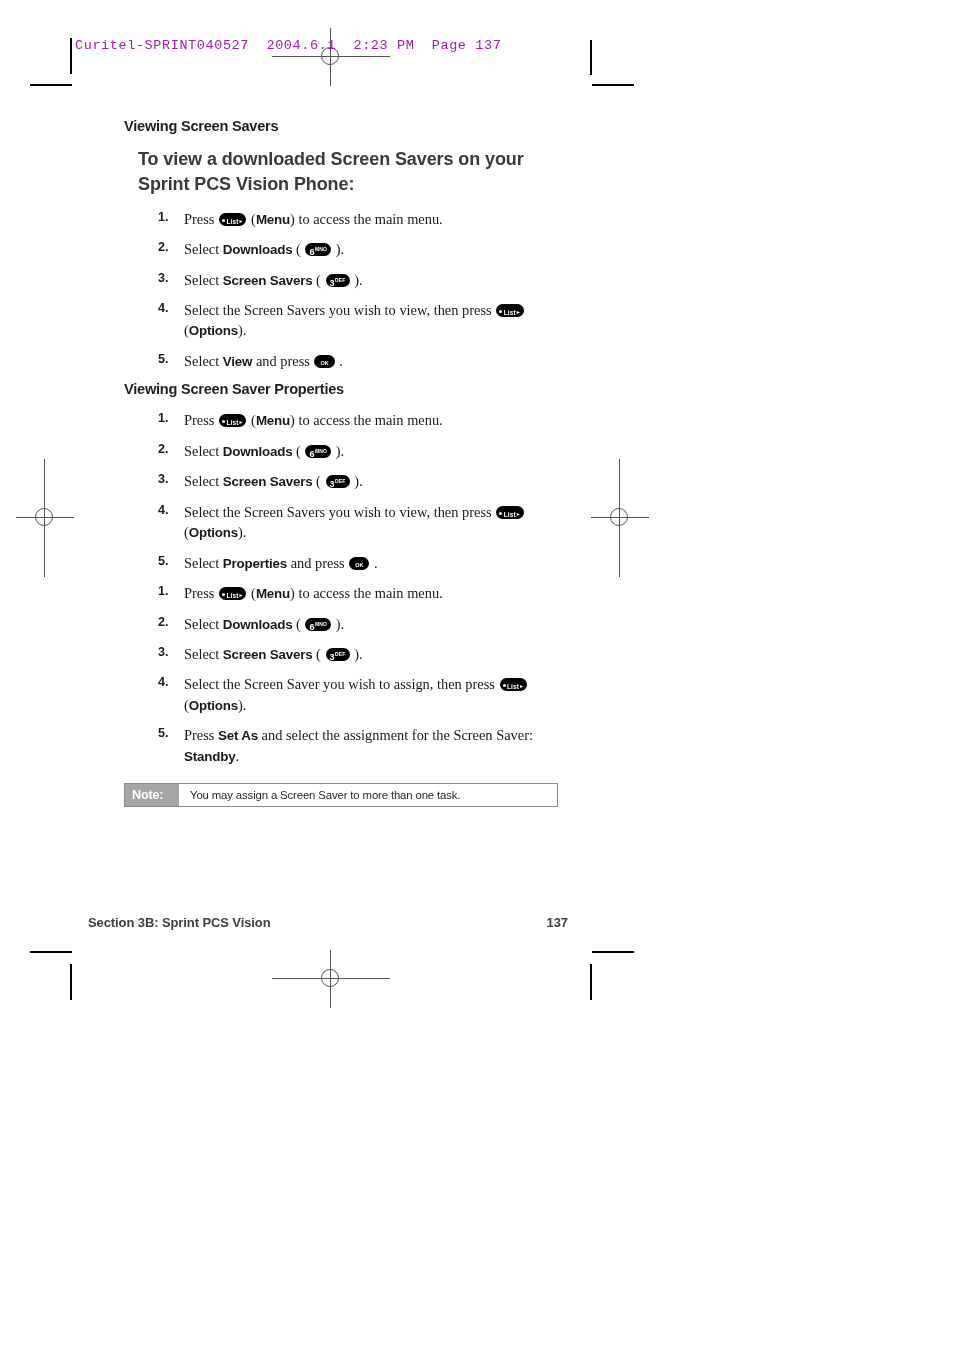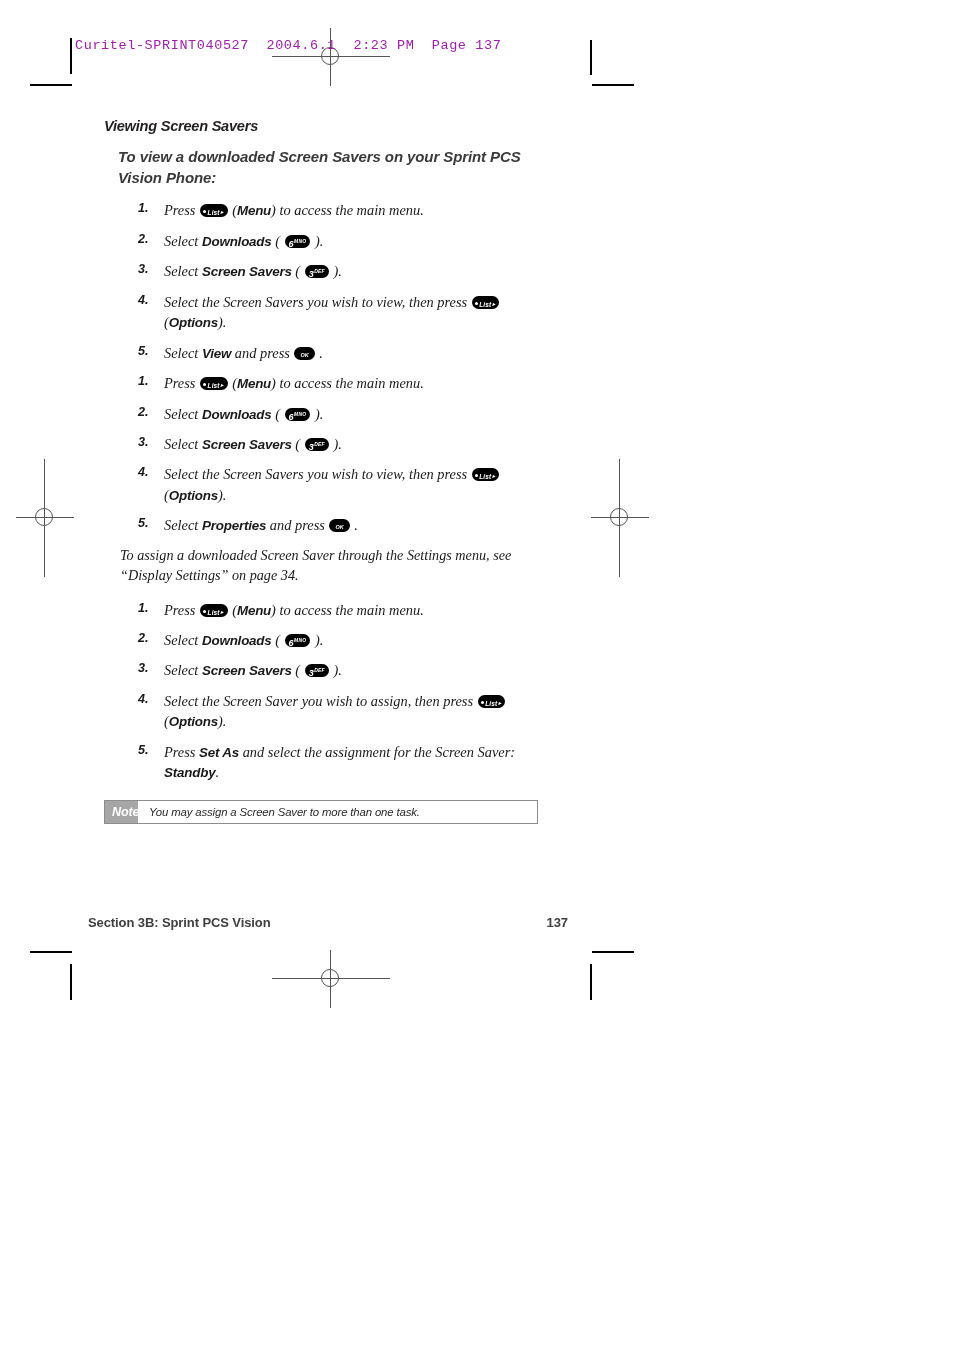--- a/index.html
+++ b/index.html
@@ -52,40 +52,39 @@
     font-family: "Liberation Mono", monospace;
     font-size: 13.5px;
     letter-spacing: 0.6px;
     color: #a21caf;
     white-space: pre;
   }
 
   
   .content {
     position: absolute;
-    left: 104px;
+    left: 124px;
     top: 118px;
     width: 470px;
-    font-style: italic;
   }
 
   h2.section-head {
     font-family: "Liberation Sans", sans-serif;
     font-size: 14.6px;
     font-weight: bold;
     color: #231f20;
     margin: 0 0 13px 0;
     letter-spacing: -0.25px;
   }
   .head-gap-2 { margin-top: 30px; }
   .head-gap-3 { margin-top: 33px; }
 
   p.lead {
     font-family: "Liberation Sans", sans-serif;
-    font-size: 15px;
+    font-size: 18px;
     font-weight: bold;
     color: #3a3a3a;
     line-height: 1.38;
     margin: 1px 0 12px 0;
     letter-spacing: -0.1px;
     padding-left: 14px;
     max-width: 420px;
   }
   p.body-text {
     font-family: "Liberation Serif", serif;
@@ -199,21 +198,21 @@
     box-sizing: border-box;
     background: #fff;
   }
   .note-label {
     background: #a6a6a6;
     color: #ffffff;
     font-family: "Liberation Sans", sans-serif;
     font-weight: bold;
     font-size: 12.6px;
     padding: 4px 20px 4px 7px;
-    width: 33px;
+    width: 54px;
     box-sizing: border-box;
     letter-spacing: -0.2px;
   }
   .note-text {
     font-family: "Liberation Sans", sans-serif;
     font-size: 11.4px;
     color: #2a2a2a;
     padding: 5px 8px 4px 11px;
     letter-spacing: -0.15px;
     flex: 1;
@@ -301,20 +300,21 @@
     </li>
     <li>
       <span class="num">5.</span>
       <span>Select</span>
       <span class="bold-sans">View</span>
       <span>and press</span>
       <span class="key ok"><span class="okstack">OK</span></span> .
     </li>
   </ol>
 
+  <h2 class="section-head head-gap-2">Viewing Screen Saver Properties</h2>
   <ol class="steps">
     <li>
       <span class="num">1.</span>
       <span>Press</span>
       <span class="key list"><span class="dot"></span><span class="txt">List</span><span class="arrow">▸</span></span>
       (<span class="bold-sans">Menu</span>)
       <span>to access the main menu.</span>
     </li>
     <li>
       <span class="num">2.</span>
@@ -336,21 +336,20 @@
     </li>
     <li>
       <span class="num">5.</span>
       <span>Select</span>
       <span class="bold-sans">Properties</span>
       <span>and press</span>
       <span class="key ok"><span class="okstack">OK</span></span> .
     </li>
   </ol>
 
-  <p class="body-text">To assign a downloaded Screen Saver through the Settings menu, see “Display Settings” on page 34.</p>
   <ol class="steps">
     <li>
       <span class="num">1.</span>
       <span>Press</span>
       <span class="key list"><span class="dot"></span><span class="txt">List</span><span class="arrow">▸</span></span>
       (<span class="bold-sans">Menu</span>)
       <span>to access the main menu.</span>
     </li>
     <li>
       <span class="num">2.</span>

